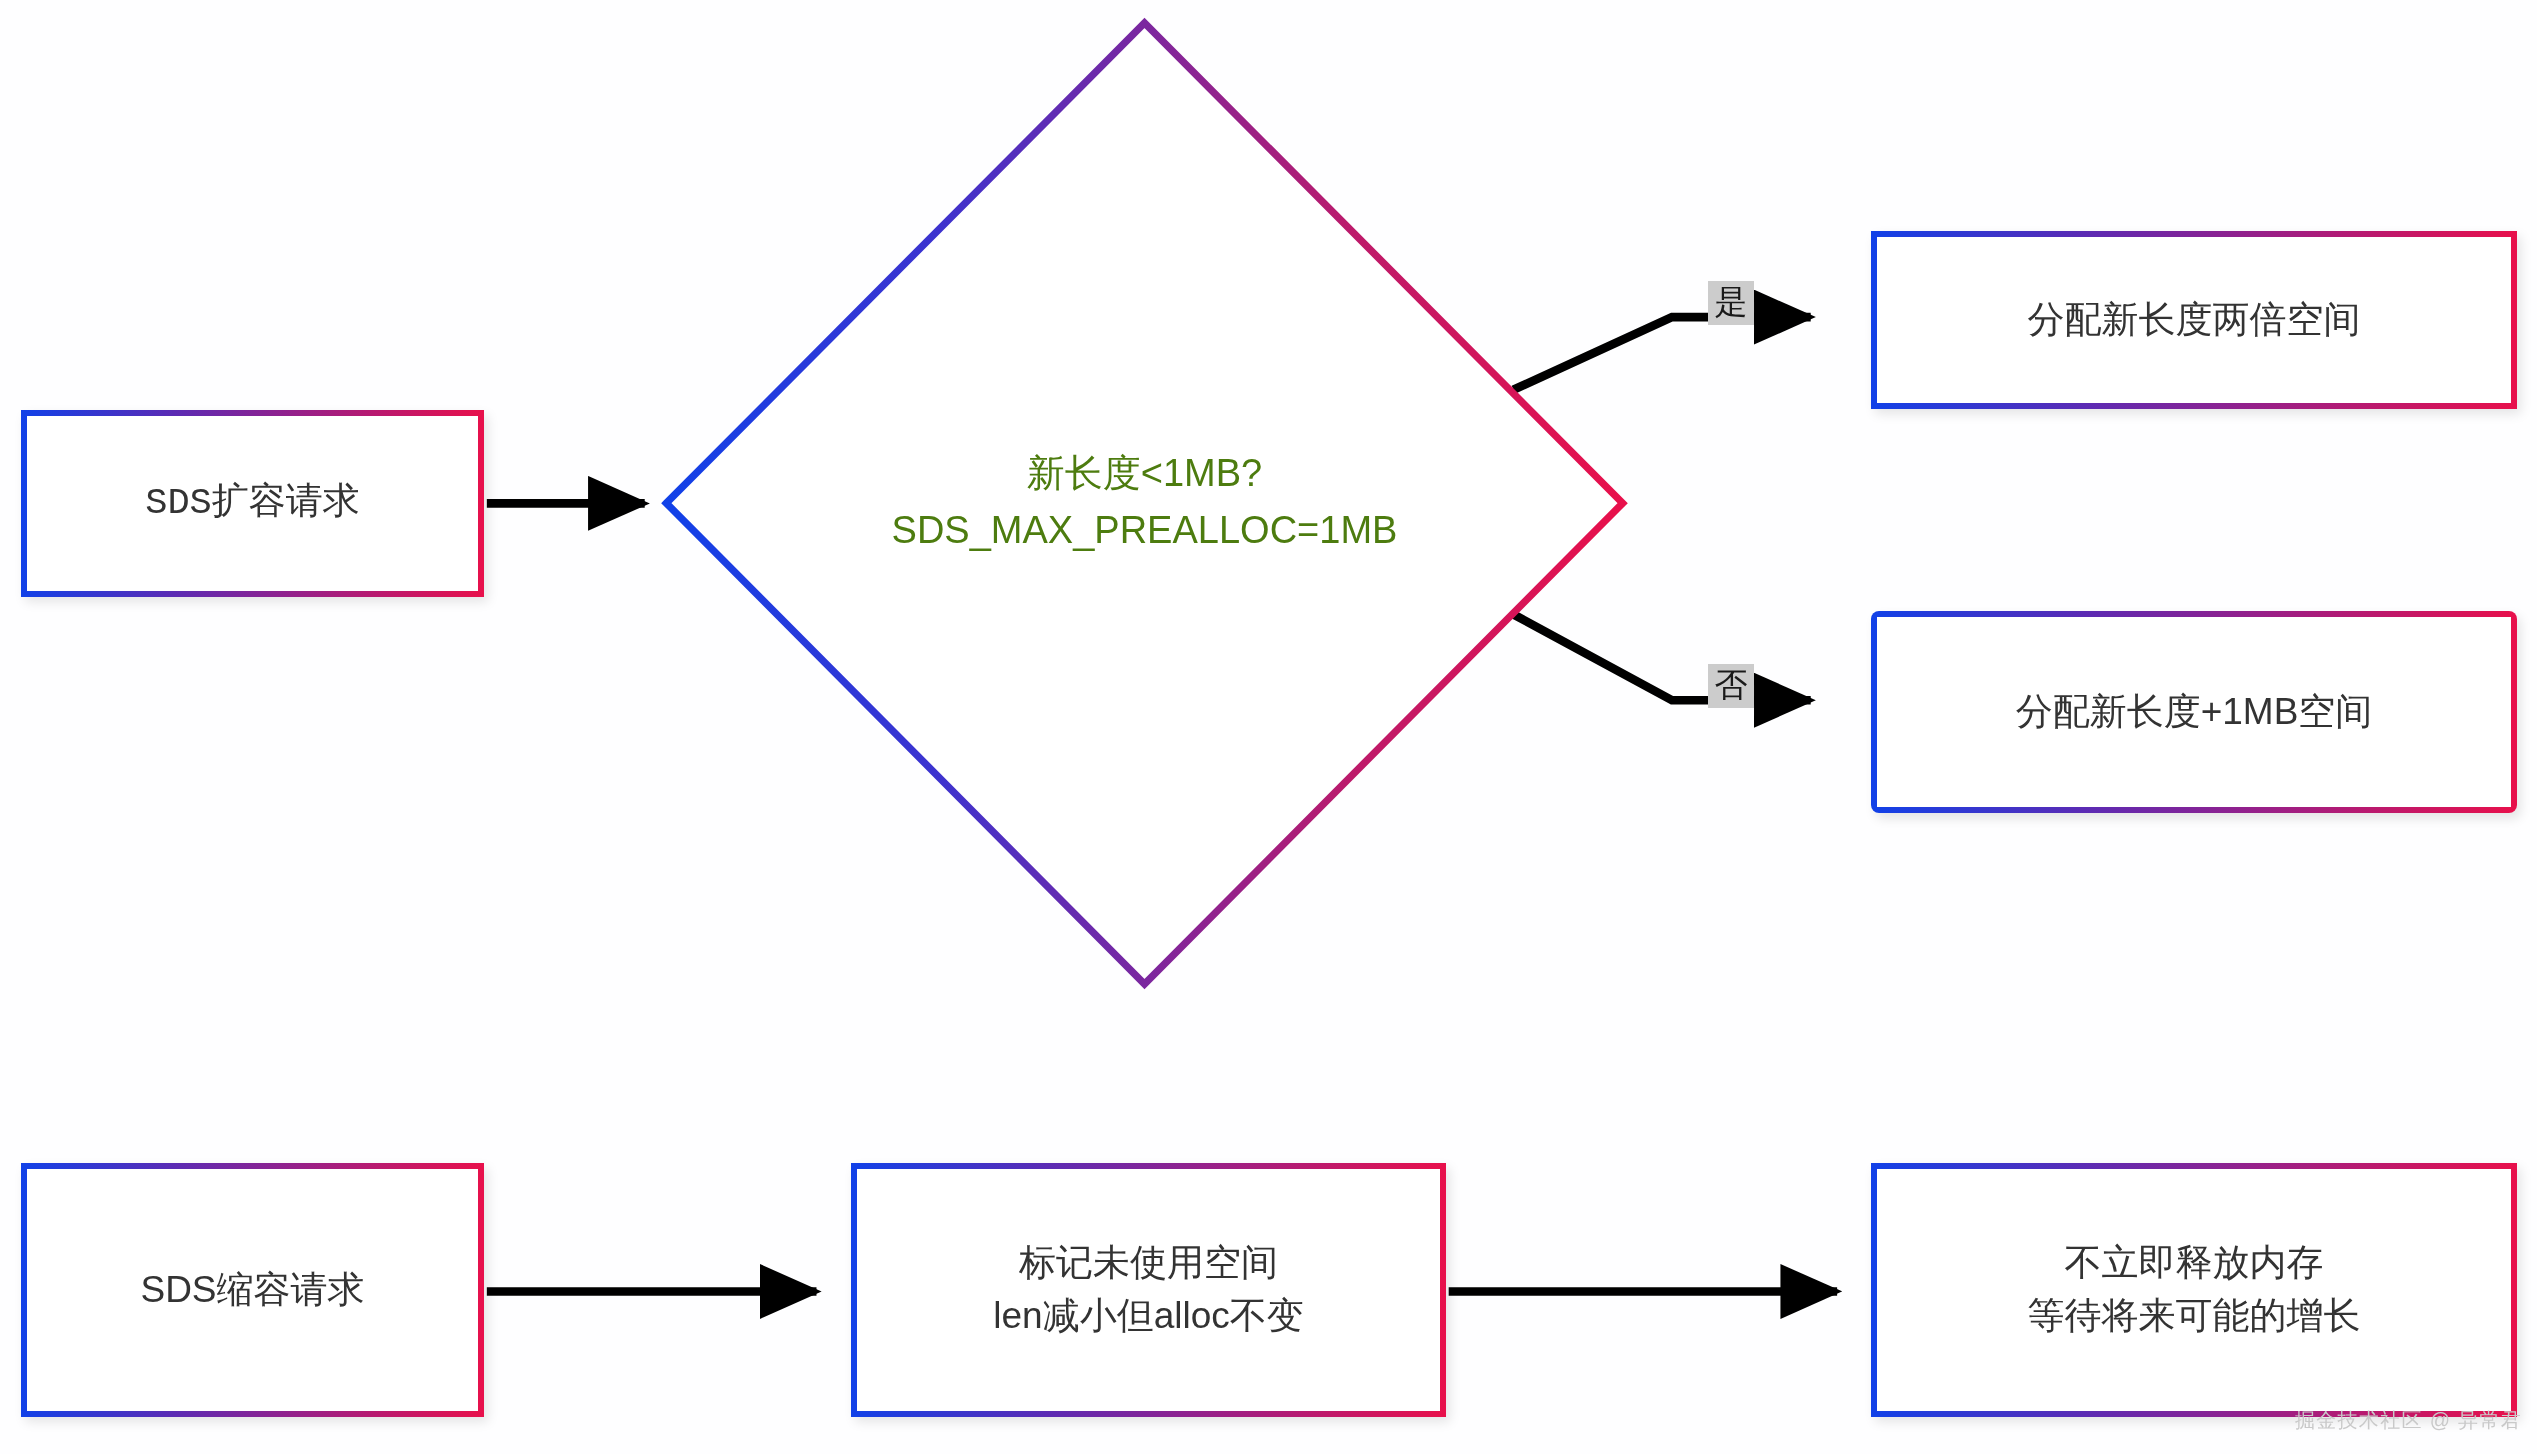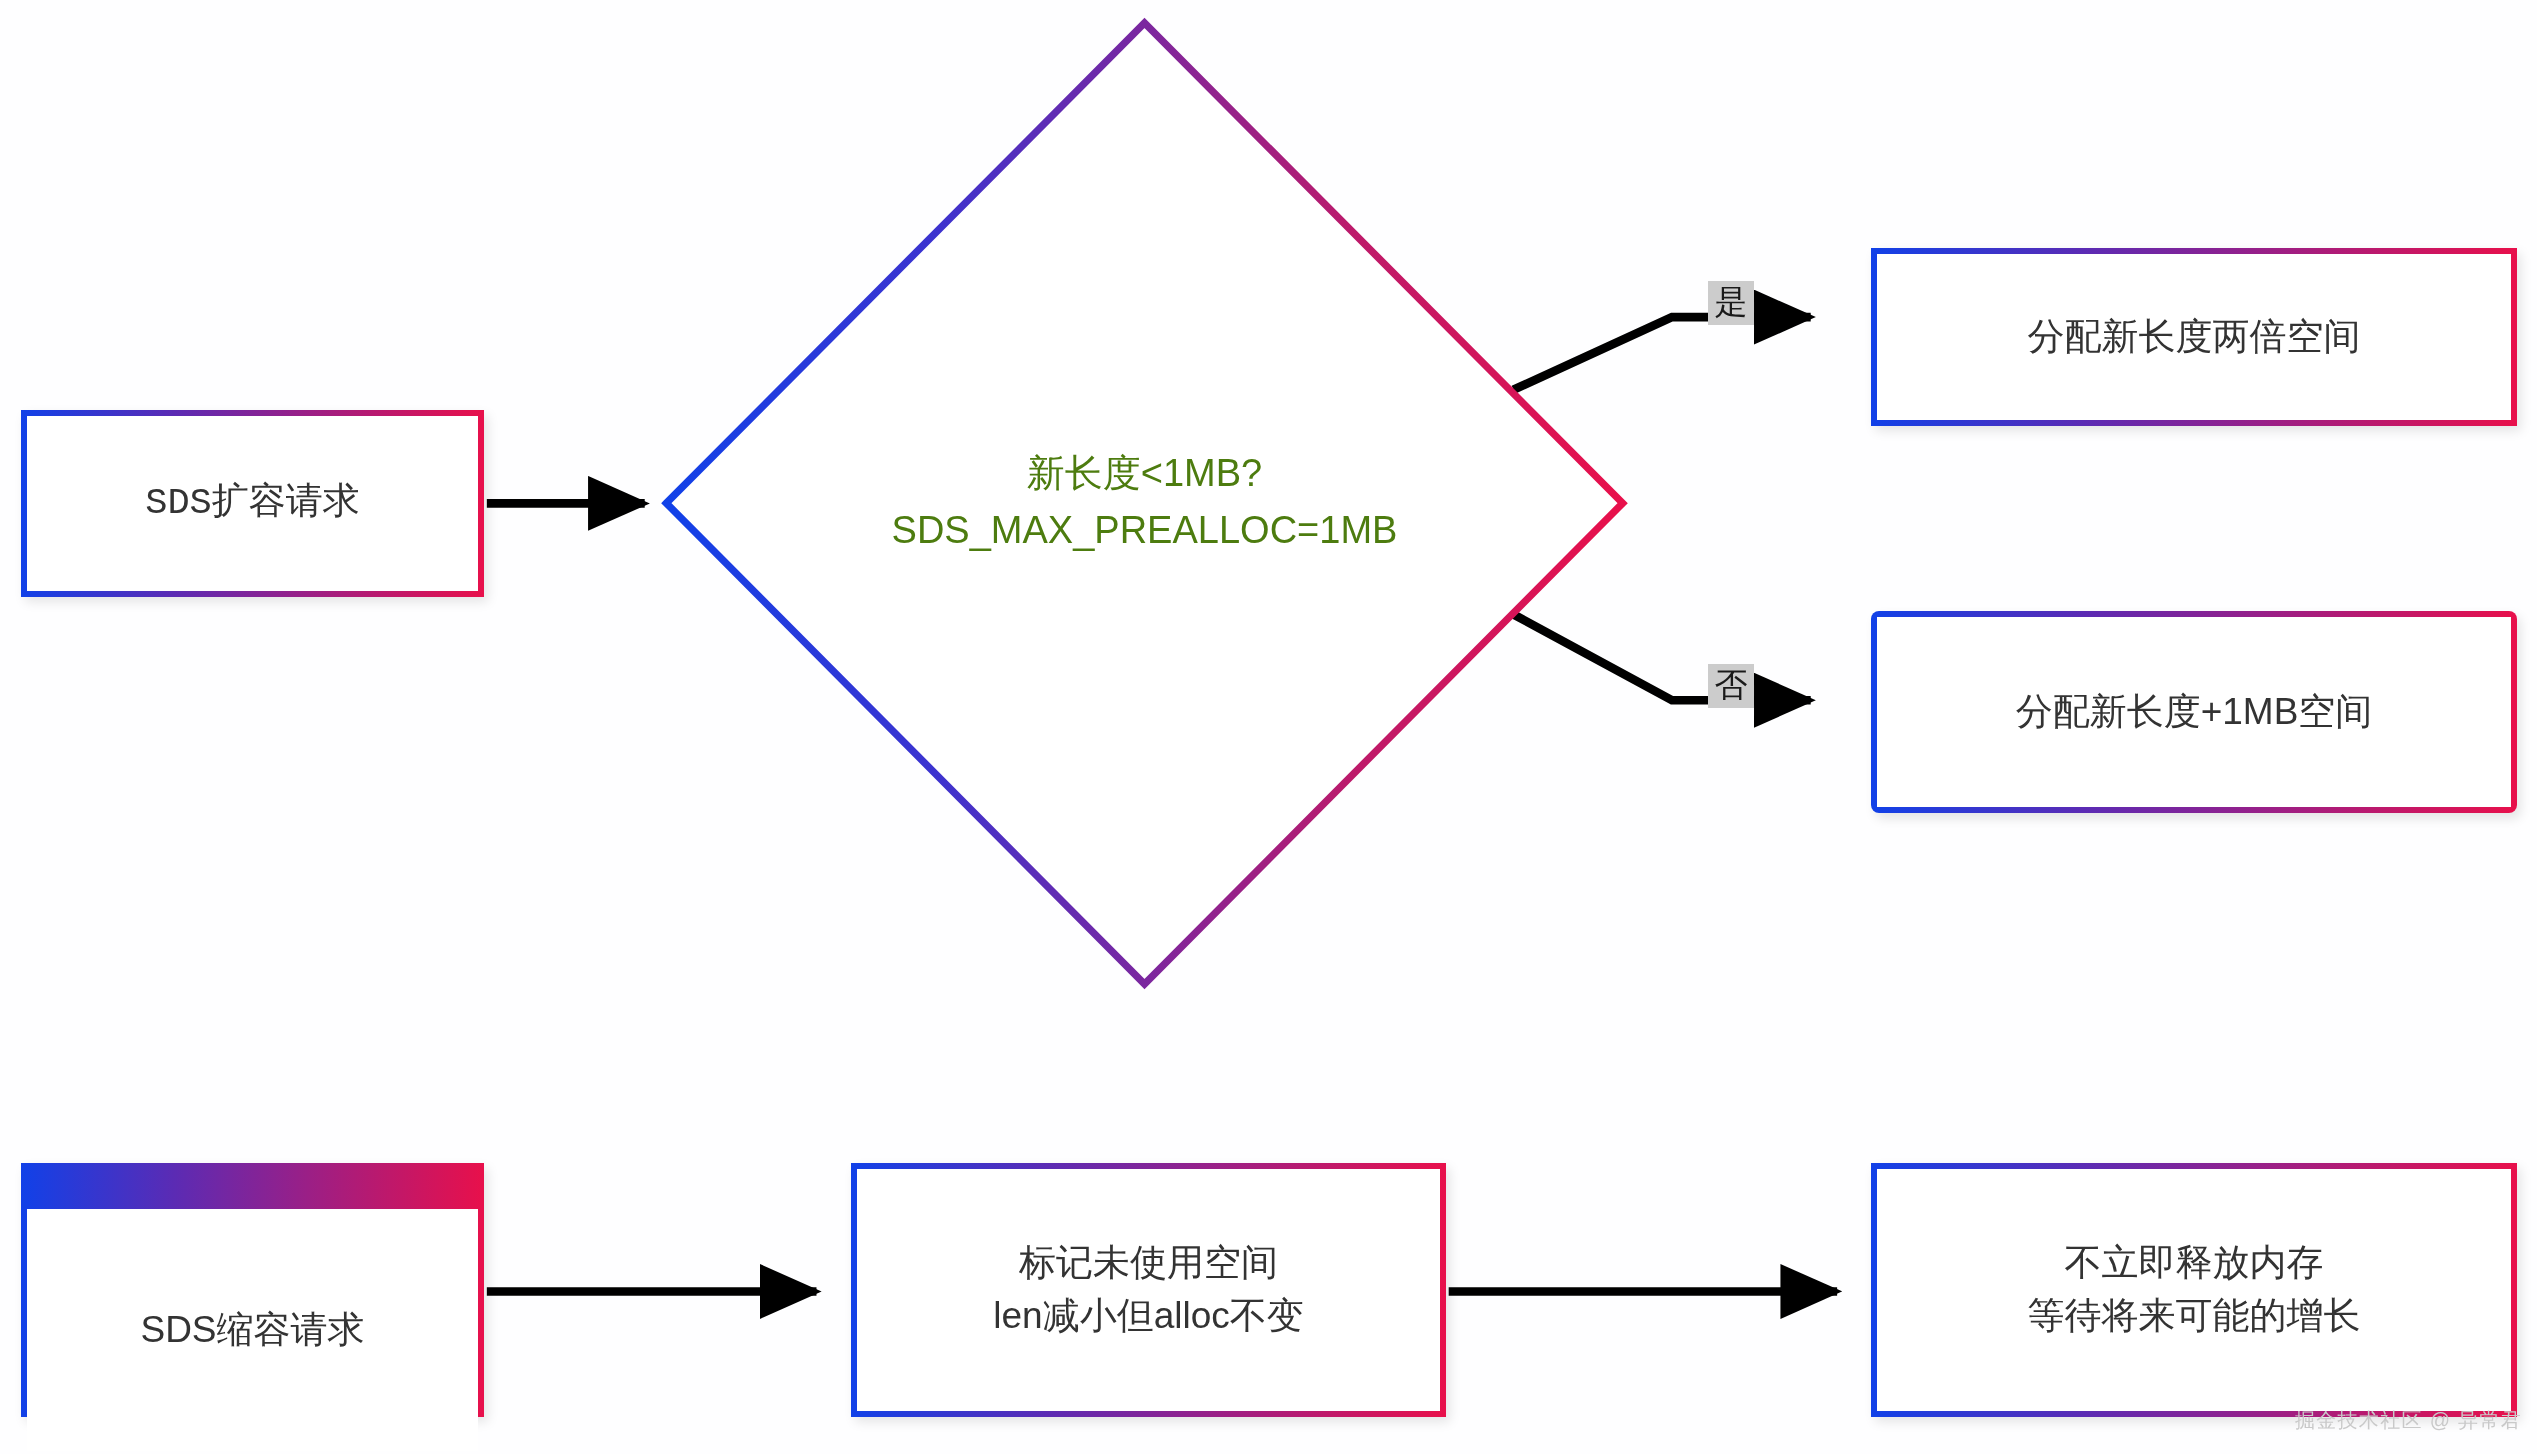--- a/index.html
+++ b/index.html
@@ -141,34 +141,34 @@
   </div>
 
   <div class="edge-label" style="left:1708px; top:281px; font-size:33px;">
     <span>是</span>
   </div>
 
   <div class="edge-label" style="left:1708px; top:664px; font-size:33px;">
     <span>否</span>
   </div>
 
-  <div class="node" style="left:1871px; top:248px; width:646px; height:178px;">
+  <div class="node" style="left:1871px; top:231px; width:646px; height:178px;">
     <div class="inner" style="font-size:37px;">
       <span class="line">分配新长度两倍空间</span>
     </div>
   </div>
 
   <div class="node" style="left:1871px; top:611px; width:646px; height:202px;border-radius:8px;">
     <div class="inner" style="font-size:37px;">
       <span class="line">分配新长度+1MB空间</span>
     </div>
   </div>
 
   <div class="node" style="left:21px; top:1163px; width:463px; height:254px;">
-    <div class="inner" style="font-size:37px;margin-top:40px;">
+    <div class="inner" style="font-size:37px;">
       <span class="line">SDS缩容请求</span>
     </div>
   </div>
 
   <div class="node" style="left:851px; top:1163px; width:595px; height:254px;">
     <div class="inner" style="font-size:37px;">
       <span class="line">标记未使用空间</span>
       <span class="line">len减小但alloc不变</span>
     </div>
   </div>

